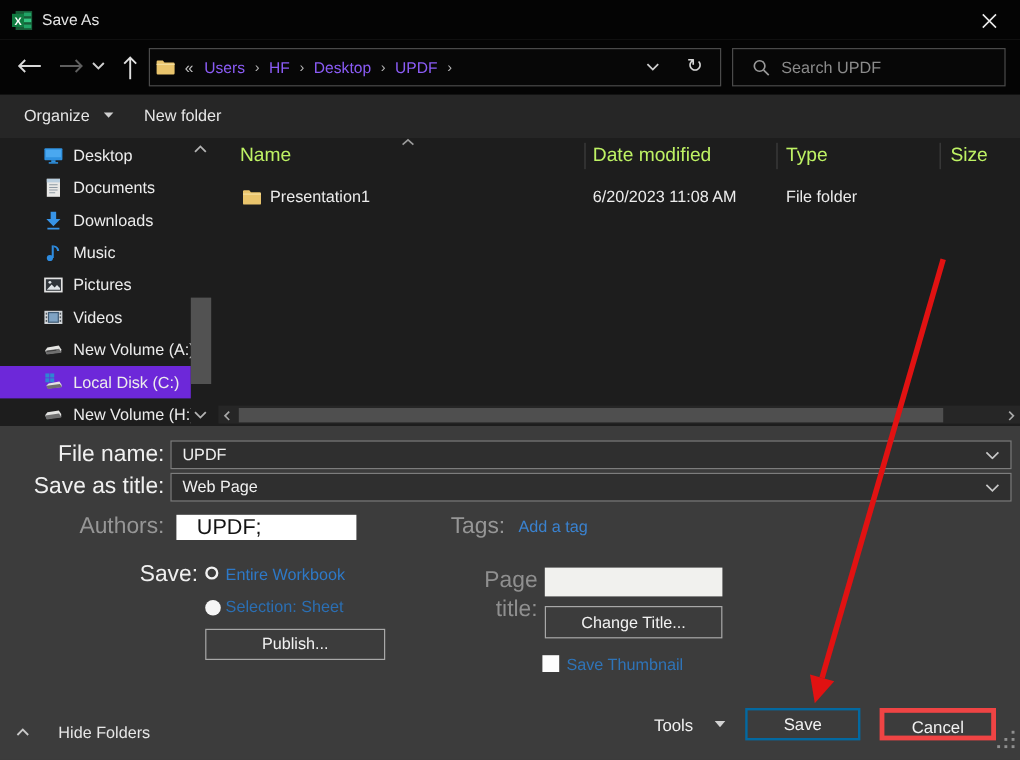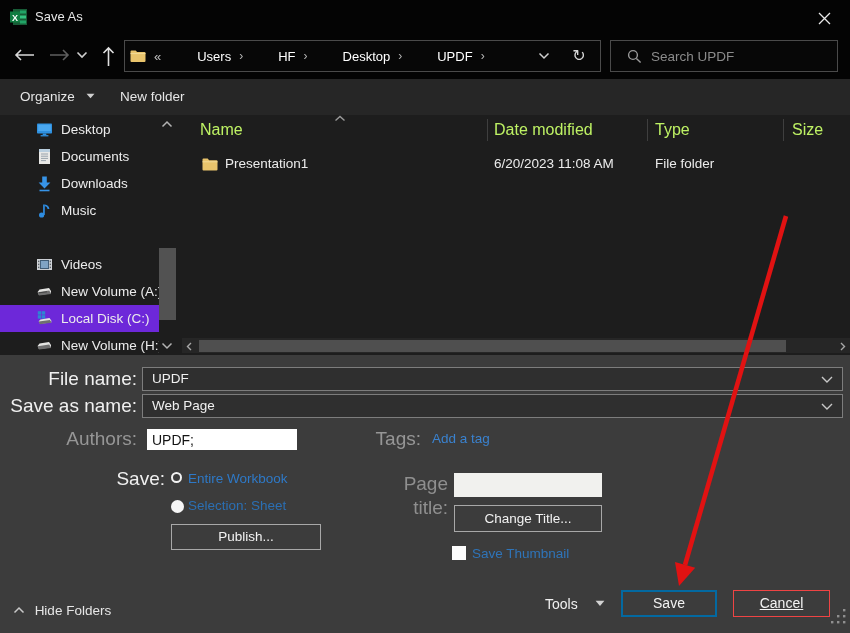--- a/index.html
+++ b/index.html
@@ -12,21 +12,21 @@
   .titlebar { left:0; top:0; width:850px; height:33px; background:#040404; }
   .title-text { left:35px; top:0; height:33px; line-height:33px; color:#e6e6e6; font-size:13px; }
   .close-btn { right:8px; top:0; width:36px; height:33px; line-height:33px; text-align:center; color:#eaeaea; font-size:15px; cursor:default; }
 
   
   .navbar { left:0; top:33px; width:850px; height:46px; background:#040404; }
   .nav-glyph { top:0; height:46px; line-height:44px; text-align:center; font-size:19px; }
   .bar-box { top:7px; height:32px; background:#070707; border:1px solid #4a4a4a; }
   .addressbar { left:124px; width:477px; }
   .crumbs { position:absolute; left:5px; top:0; height:30px; display:flex; align-items:center; }
-  .crumb { color:#ffffff; font-size:13px; padding:0 3px;margin-left:27px; }
+  .crumb { color:#8b5cf6; font-size:13px; padding:0 3px; }
   .crumb-sep { color:#b5b5b5; font-size:12px; padding:0 5px; }
   .overflow-chev { color:#c0c0c0; font-size:13px; padding:0 6px 0 8px; }
   .searchbox { left:610px; width:228px; }
   .search-input { position:absolute; left:40px; top:0; width:180px; height:30px; background:transparent; border:none; outline:none; color:#e0e0e0; font-size:13.5px; font-family:inherit; }
   .search-input::placeholder { color:#8b8b8b; opacity:1; }
 
   
   .toolbar { left:0; top:79px; width:850px; height:36px; background:#262626; }
   .tool-item { top:0; height:36px; line-height:36px; color:#e6e6e6; font-size:13.5px; }
   .help-btn { left:813px; top:88px; width:19px; height:19px; border-radius:50%; background:#2b7cd3; color:#fff; font-size:12px; font-weight:bold; text-align:center; line-height:19px; }
@@ -44,32 +44,32 @@
   .hscroll { left:182px; top:223px; width:668px; height:15px; background:#262626; }
   .hscroll-thumb { position:absolute; left:17px; top:1.5px; width:587px; height:12px; background:#4f4f4f; }
 
   
   .formarea { left:0; top:355px; width:850px; height:278px; background:#3c3c3c; }
   .flabel { height:24px; line-height:24px; color:#f0f0f0; text-align:right; font-size:19px; }
   .flabel.dim { color:#969696; }
   .combo { background:#2f2f2f; border:1px solid #7d7d7d; height:24px; width:701px; left:142px; }
   .combo .val { position:absolute; left:9px; top:0; height:22px; line-height:22px; color:#f0f0f0; font-size:13.5px; }
   .combo .chev { position:absolute; right:9px; top:8px; }
-  .white-input { background:#ffffff; border:none; color:#141414; font-size:14px; font-family:inherit; padding:0 5px; outline:none; }
+  .white-input { background:#ffffff; border:none; color:#141414; font-size:18px; font-family:inherit; padding:0 17px; outline:none; }
   .bluelink { color:#3a82cf; font-size:13.5px; }
   .radio-outer { width:11px; height:11px; border-radius:50%; }
   .radio-ring { border:2.5px solid #f2f2f2; background:transparent; }
   .radio-solid { background:#f6f6f6; }
   .dlg-btn { background:transparent; border:1px solid #a8a8a8; color:#f2f2f2; text-align:center; font-size:13.5px; }
   .checkbox { width:14px; height:14px; background:#fdfdfd; }
 
   
   .footer-text { color:#e6e6e6; font-size:13.5px; }
   .save-btn { left:621px; top:235px; width:96px; height:27px; border:2px solid #0369a1; line-height:23px; }
-  .cancel-btn { left:733px; top:235px; width:97px; height:27px; border:1px solid #ef4444; line-height:25px;text-decoration:underline; }
+  .cancel-btn { left:733px; top:235px; width:97px; height:27px; border:4px solid #ef4444; line-height:25px; }
 
   .overlay { left:0; top:0; width:850px; height:633px; pointer-events:none; }
   svg { display:block; }
 </style>
 </head>
 <body>
 
 <div id="app">
 
   <div class="abs titlebar">
@@ -210,20 +210,28 @@
 
       <div class="abs side-item" style="top:82px">
         <svg class="ico" viewBox="0 0 17 17">
           <circle cx="5.6" cy="13" r="2.6" fill="#2e8ce0"></circle>
           <rect x="7.1" y="2.5" width="1.7" height="10.5" fill="#2e8ce0"></rect>
           <path d="M8.8 2.5 q4.2 0.6 4.6 4.6 l-1.8 0 q-0.3 -2.8 -2.8 -3.1 z" fill="#2e8ce0"></path>
         </svg>
         <span class="lbl">Music</span>
       </div>
 
+      <div class="abs side-item" style="top:109px">
+        <svg class="ico" viewBox="0 0 17 17">
+          <rect x="1.5" y="3" width="14" height="11" fill="#30353a" stroke="#e3e3e3" stroke-width="1.4"></rect>
+          <path d="M3 12.5 L7 8 L9.5 10.5 L11.5 8.5 L14 11 L14 12.5 Z" fill="#dfe4e8"></path>
+          <circle cx="5.6" cy="6.3" r="1.2" fill="#dfe4e8"></circle>
+        </svg>
+        <span class="lbl">Pictures</span>
+      </div>
 
       <div class="abs side-item" style="top:136px">
         <svg class="ico" viewBox="0 0 17 17">
           <rect x="1.5" y="3.5" width="14" height="10" fill="#3e5a74" stroke="#c9cdd2" stroke-width="1"></rect>
           <rect x="1.5" y="3.5" width="2.4" height="10" fill="#d7dbde"></rect>
           <rect x="13.1" y="3.5" width="2.4" height="10" fill="#d7dbde"></rect>
           <rect x="2.1" y="4.6" width="1.2" height="1.6" fill="#51565c"></rect>
           <rect x="2.1" y="7.6" width="1.2" height="1.6" fill="#51565c"></rect>
           <rect x="2.1" y="10.6" width="1.2" height="1.6" fill="#51565c"></rect>
           <rect x="13.7" y="4.6" width="1.2" height="1.6" fill="#51565c"></rect>
@@ -309,21 +317,21 @@
   <div class="abs formarea">
 
     <div class="abs flabel" style="left:0;top:12px;width:137px">File name:</div>
     <div class="abs combo" style="top:12px">
       <span class="val">UPDF</span>
       <svg class="chev" width="12" height="7" viewBox="0 0 12 7">
         <path d="M1 1 L6 6 L11 1" stroke="#c8c8c8" stroke-width="1.4" fill="none"></path>
       </svg>
     </div>
 
-    <div class="abs flabel" style="left:0;top:39px;width:137px">Save as name:</div>
+    <div class="abs flabel" style="left:0;top:39px;width:137px">Save as title:</div>
     <div class="abs combo" style="top:39px">
       <span class="val">Web Page</span>
       <svg class="chev" width="12" height="7" viewBox="0 0 12 7">
         <path d="M1 1 L6 6 L11 1" stroke="#c8c8c8" stroke-width="1.4" fill="none"></path>
       </svg>
     </div>
 
     <div class="abs flabel dim" style="left:37px;top:73px;width:100px;height:21px;line-height:21px">Authors:</div>
     <input class="abs white-input" style="left: 147px; top: 74px; width: 150px; height: 21px;" value="UPDF;">
 
@@ -343,21 +351,21 @@
 
     <div class="abs dlg-btn" style="left:171px;top:169px;width:150px;height:26px;line-height:24px">Publish...</div>
 
     <div class="abs checkbox" style="left:452px;top:191px"></div>
     <div class="abs bluelink" style="left:472px;top:191px;color:#2f74b8">Save Thumbnail</div>
 
     <div class="abs" style="left:13px;top:248px">
       <svg width="12" height="8" viewBox="0 0 12 8" style="display:inline-block;vertical-align:1px">
         <path d="M1.5 6.5 L6 2 L10.5 6.5" stroke="#c9c9c9" stroke-width="1.5" fill="none"></path>
       </svg>
-      <span class="footer-text" style="margin-left:6px">Hide Folders</span>
+      <span class="footer-text" style="margin-left:20px">Hide Folders</span>
     </div>
 
     <div class="abs" style="left:545px;top:241px">
       <span class="footer-text" style="font-size:14px;color:#f0f0f0">Tools</span>
       <svg width="10" height="7" viewBox="0 0 10 7" style="display:inline-block;margin-left:14px;vertical-align:2px">
         <path d="M0.6 0.8 L5 6 L9.4 0.8 Z" fill="#d2d2d2"></path>
       </svg>
     </div>
 
     <div class="abs dlg-btn save-btn" style="font-size:14px">Save</div>

